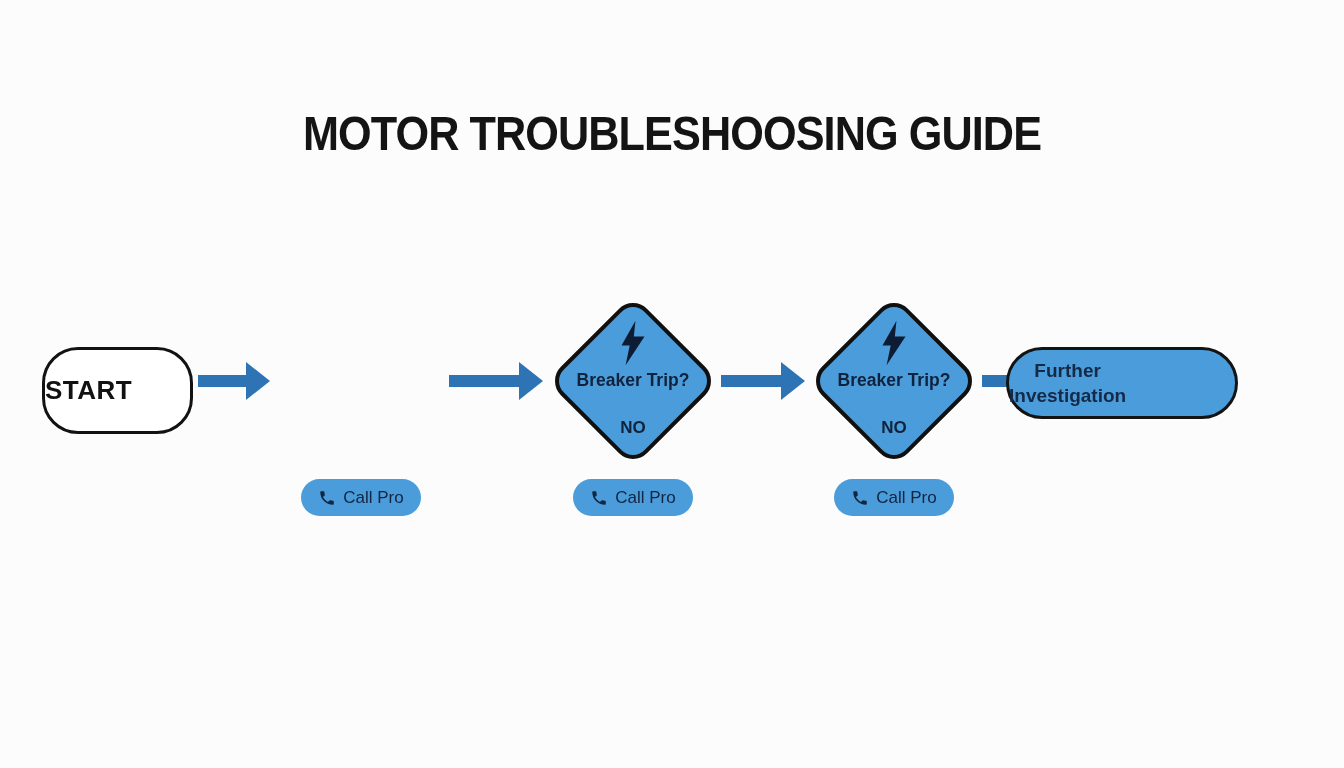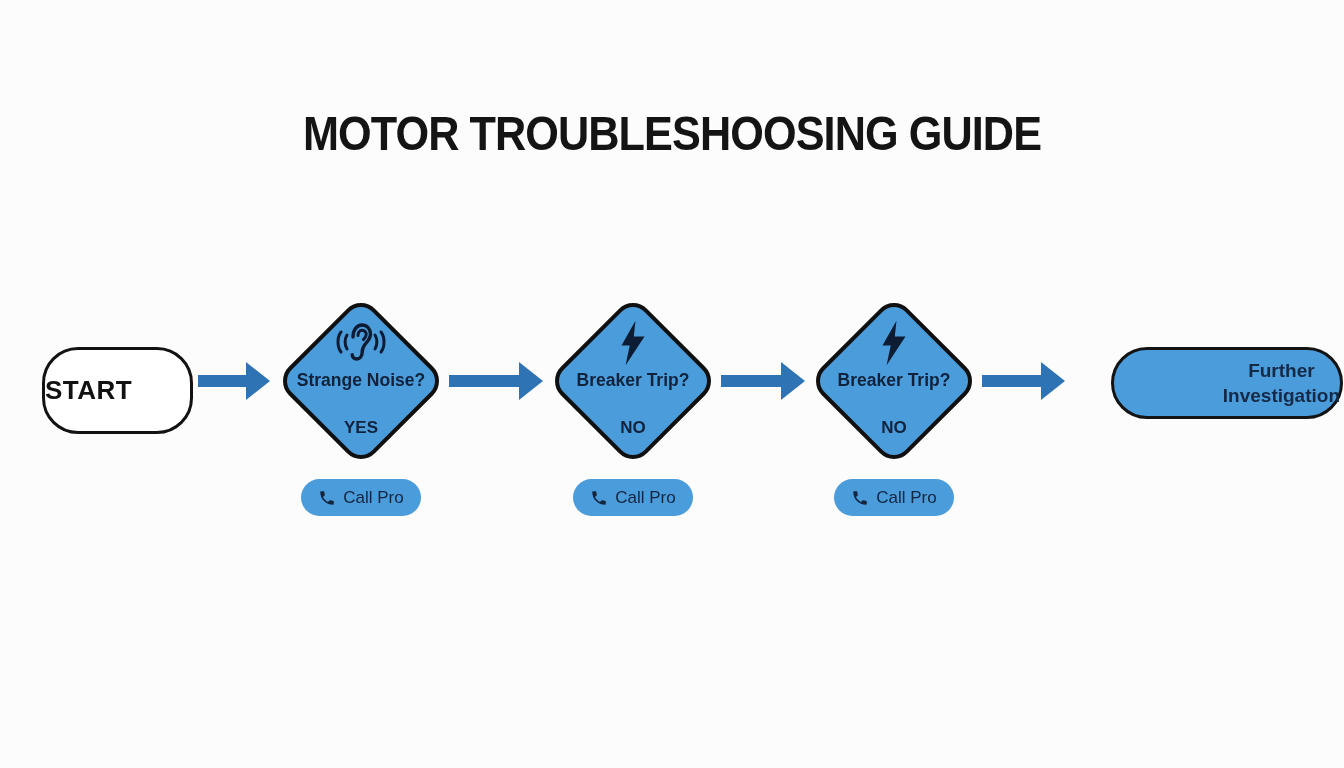--- a/index.html
+++ b/index.html
@@ -40,26 +40,26 @@
     border: 3.5px solid #121212;
     border-radius: 36px;
     display: flex; align-items: center; justify-content: flex-start;
     font-size: 26px; font-weight: 800; letter-spacing: 0.5px;
     color: #121212;
   }
 
   
   .pill-end {
     position: absolute;
-    left: 1111px; top: 347px;
+    left: 1006px; top: 347px;
     width: 232px; height: 72px;
     background: #4b9cdb;
     border: 3.5px solid #131313;
     border-radius: 37px;
-    display: flex; align-items: center; justify-content: flex-end;
+    display: flex; align-items: center; justify-content: flex-start;
     text-align: center;
     font-size: 19px; font-weight: 700; line-height: 1.32;
     color: #142a47;
     white-space: pre-line;
   }
 
   
   .diamond {
     position: absolute;
     width: 170px; height: 170px;
@@ -124,35 +124,20 @@
     <span>START</span>
   </div>
 
   <div class="arrow" style="left:198px;">
     <svg width="72" height="38" viewBox="0 0 72 38">
       <rect x="0" y="13" width="50" height="12" fill="#2e74b5"></rect>
       <polygon points="48,0 72,19 48,38" fill="#2e74b5"></polygon>
     </svg>
   </div>
 
-  <div class="diamond" style="left:276px;">
-    <div class="diamond-box"></div>
-    <div class="d-icon">
-      <svg width="56" height="44" viewBox="0 0 56 44" fill="none" stroke="#0e1c33" stroke-linecap="round">
-        <path d="M8 12 C4 17 4 27 8 32" stroke-width="3"></path>
-        <path d="M14 15 C11.5 19 11.5 25 14 29" stroke-width="3"></path>
-        <path d="M48 12 C52 17 52 27 48 32" stroke-width="3"></path>
-        <path d="M42 15 C44.5 19 44.5 25 42 29" stroke-width="3"></path>
-        <path d="M20 17 C20 9.8 24 5 29 5 C34 5 37.5 9 37.5 14 C37.5 18.5 35 20.8 32.3 24 C29.8 27 29.2 29.3 29.2 32 C29.2 36 27 39 23.8 39 C21 39 19.2 37 19.2 34.6" stroke-width="3.4"></path>
-        <path d="M25 15.5 C25 12.3 26.8 10.3 29 10.3 C31.6 10.3 33.2 12.2 33.2 14.4 C33.2 16.6 31.8 18 30.4 19.6" stroke-width="3"></path>
-      </svg>
-    </div>
-    <div class="d-question">Strange Noise?</div>
-    <div class="d-answer">YES</div>
-  </div>
 
   <div class="arrow" style="left:449px;">
     <svg width="94" height="38" viewBox="0 0 94 38">
       <rect x="0" y="13" width="72" height="12" fill="#2e74b5"></rect>
       <polygon points="70,0 94,19 70,38" fill="#2e74b5"></polygon>
     </svg>
   </div>
 
   <div class="diamond" style="left:548px;">
     <div class="diamond-box"></div>

